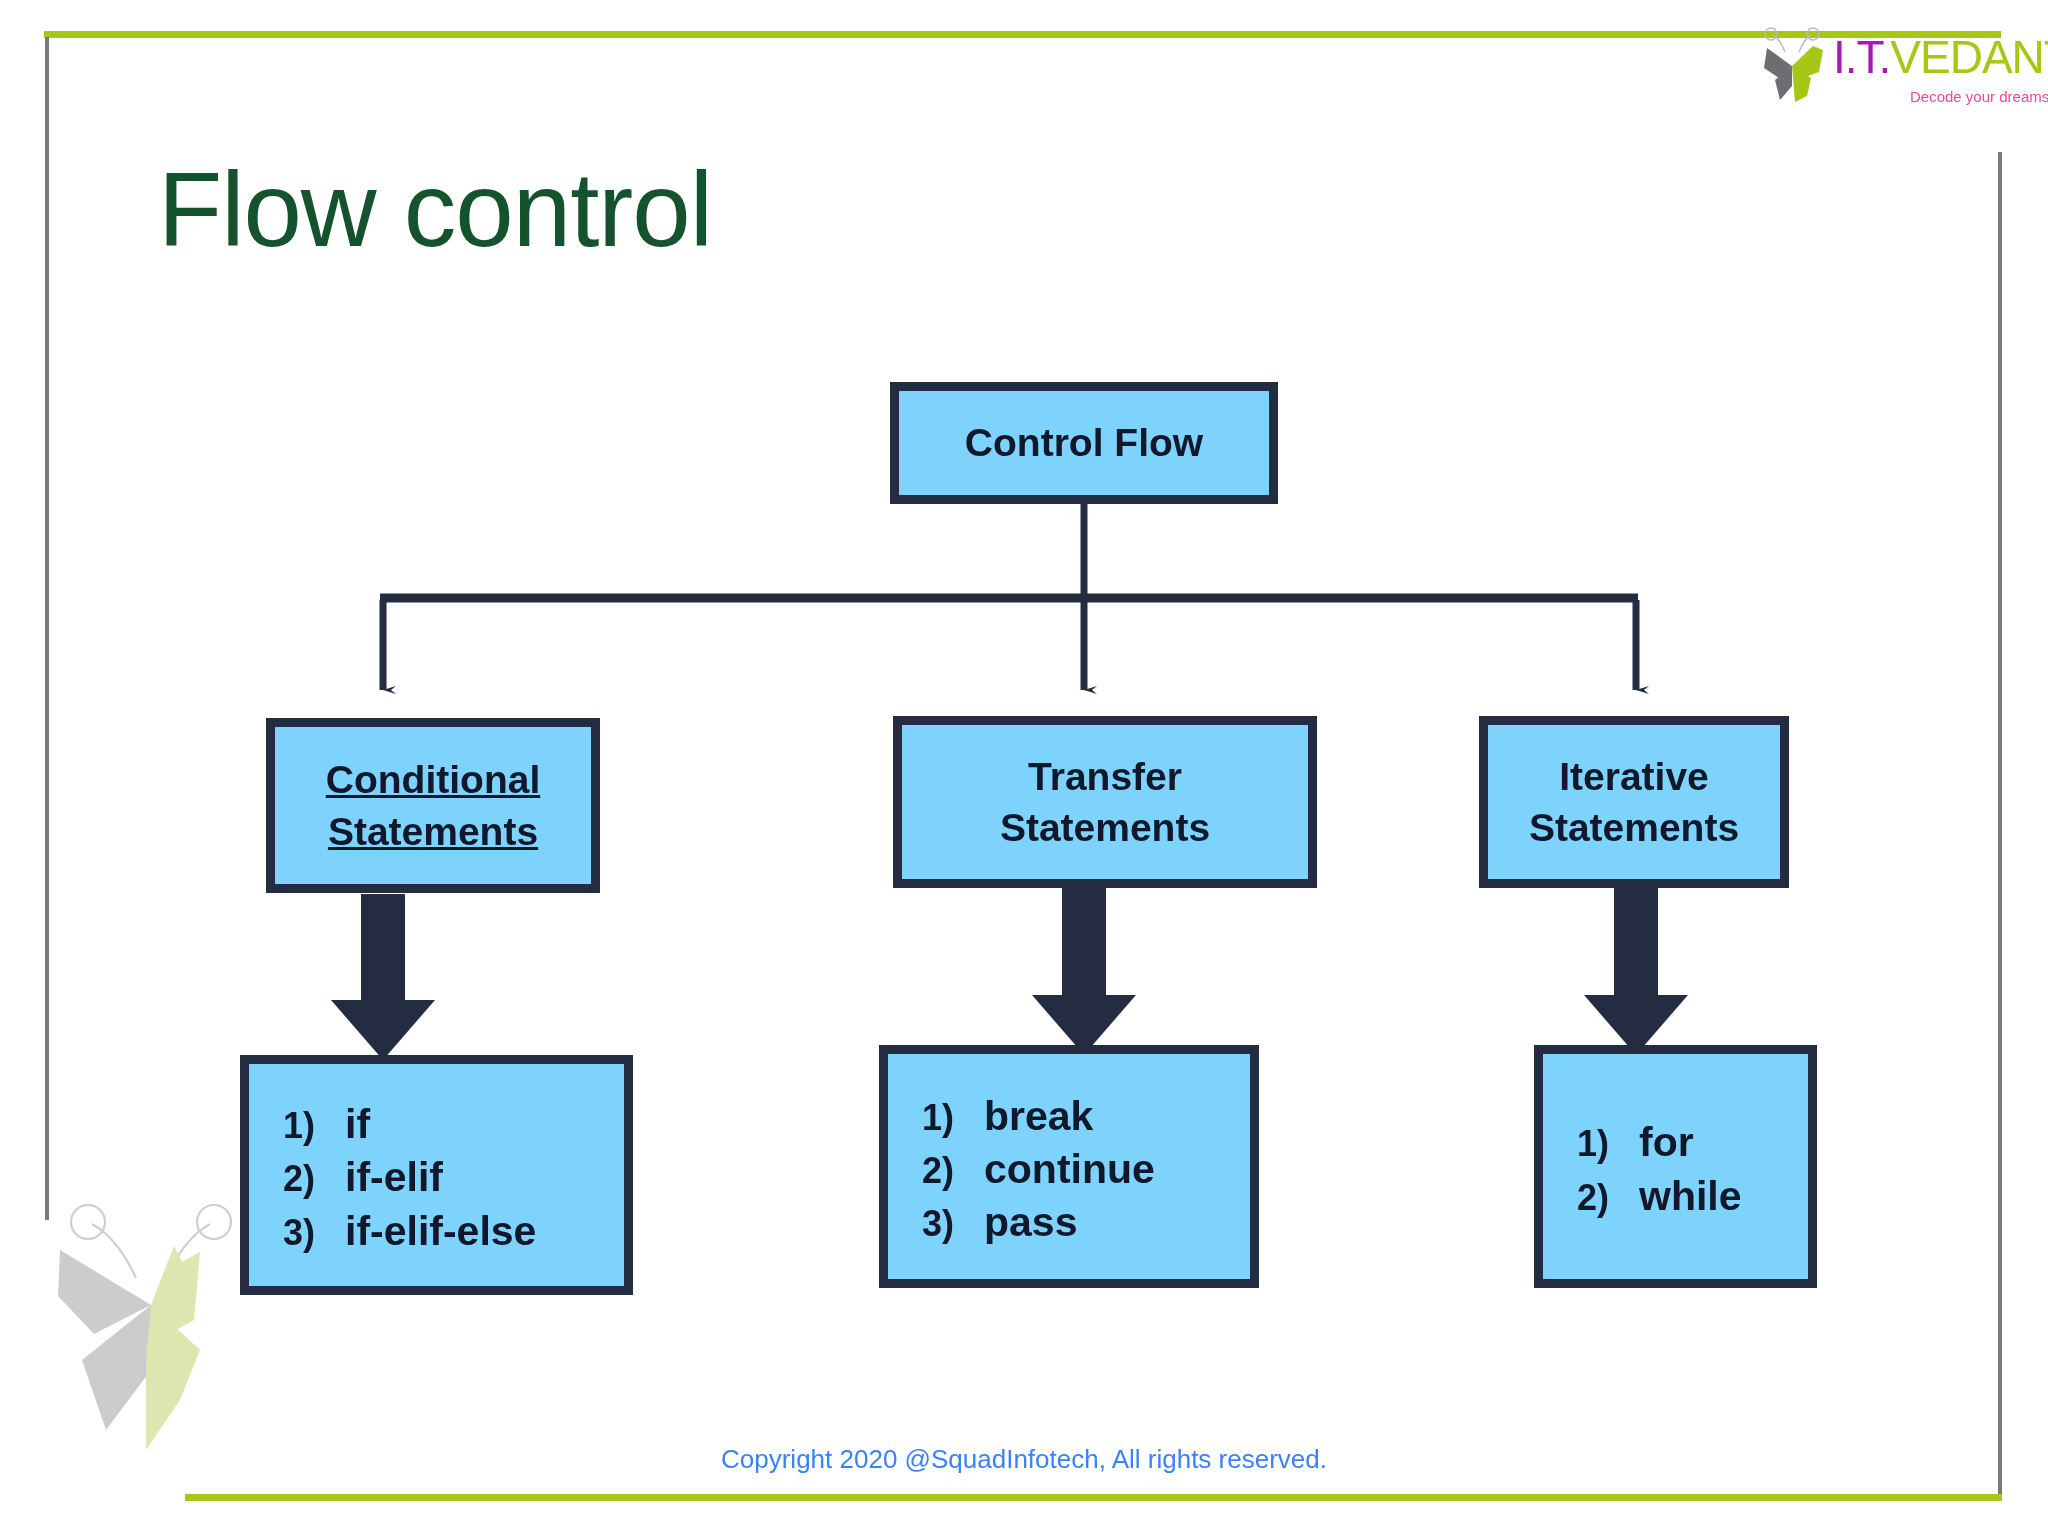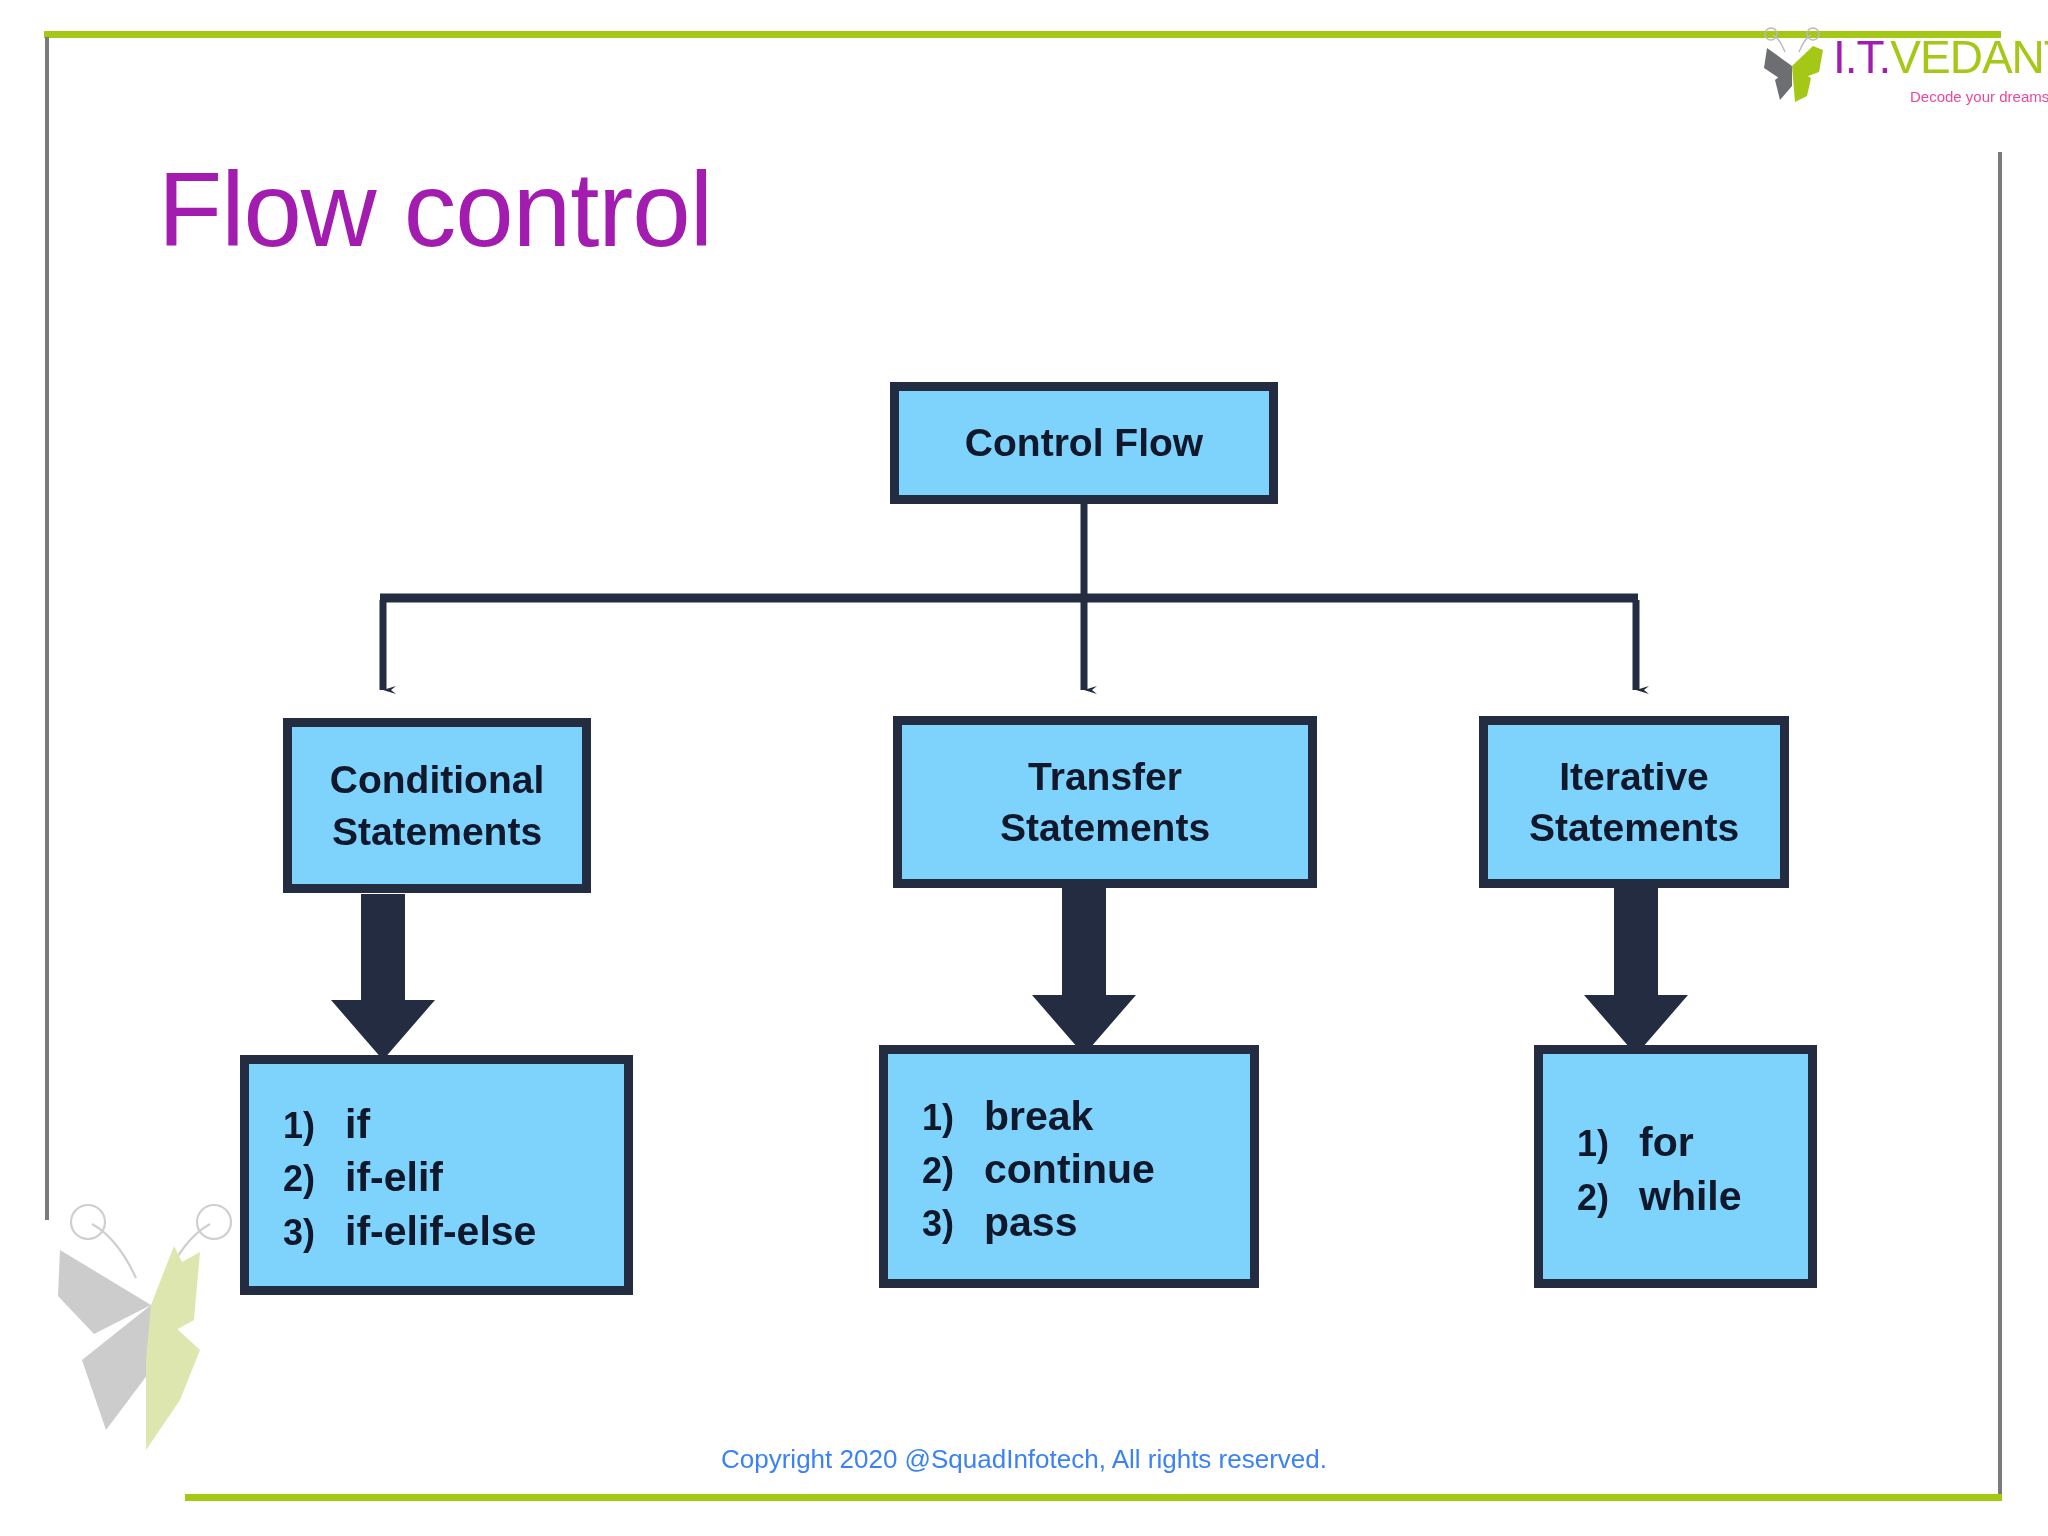--- a/index.html
+++ b/index.html
@@ -87,21 +87,21 @@
     white-space: nowrap;
   }
 
   
   .slide-title {
     position: absolute;
     left: 158px;
     top: 155px;
     font-size: 105px;
     font-weight: 400;
-    color: #a21caf;
+    color: #14532d;
     letter-spacing: -1px;
     line-height: 1.05;
     white-space: nowrap;
   }
 
   
   #diagram {
     position: absolute;
     left: 0;
     top: 0;
@@ -216,21 +216,21 @@
 
     <path d="M405 894 L405 1000 L435 1000 L383 1060 L331 1000 L361 1000 L361 894 Z" fill="#232c41"></path>
     <path d="M1106 884 L1106 995 L1136 995 L1084 1055 L1032 995 L1062 995 L1062 884 Z" fill="#232c41"></path>
     <path d="M1658 884 L1658 995 L1688 995 L1636 1055 L1584 995 L1614 995 L1614 884 Z" fill="#232c41"></path>
   </svg>
 
   <div class="node-box center-text" style="left:890px; top:382px; width:388px; height:122px;">
     <div class="node-title">Control Flow</div>
   </div>
 
-  <div class="node-box center-text" style="left:283px; top:718px; width:308px; height:175px;">
+  <div class="node-box center-text" style="left:266px; top:718px; width:334px; height:175px;text-decoration:underline;">
     <div class="node-title">Conditional</div>
     <div class="node-title">Statements</div>
   </div>
 
   <div class="node-box center-text" style="left:893px; top:716px; width:424px; height:172px;">
     <div class="node-title">Transfer</div>
     <div class="node-title">Statements</div>
   </div>
 
   <div class="node-box center-text" style="left:1479px; top:716px; width:310px; height:172px;">

